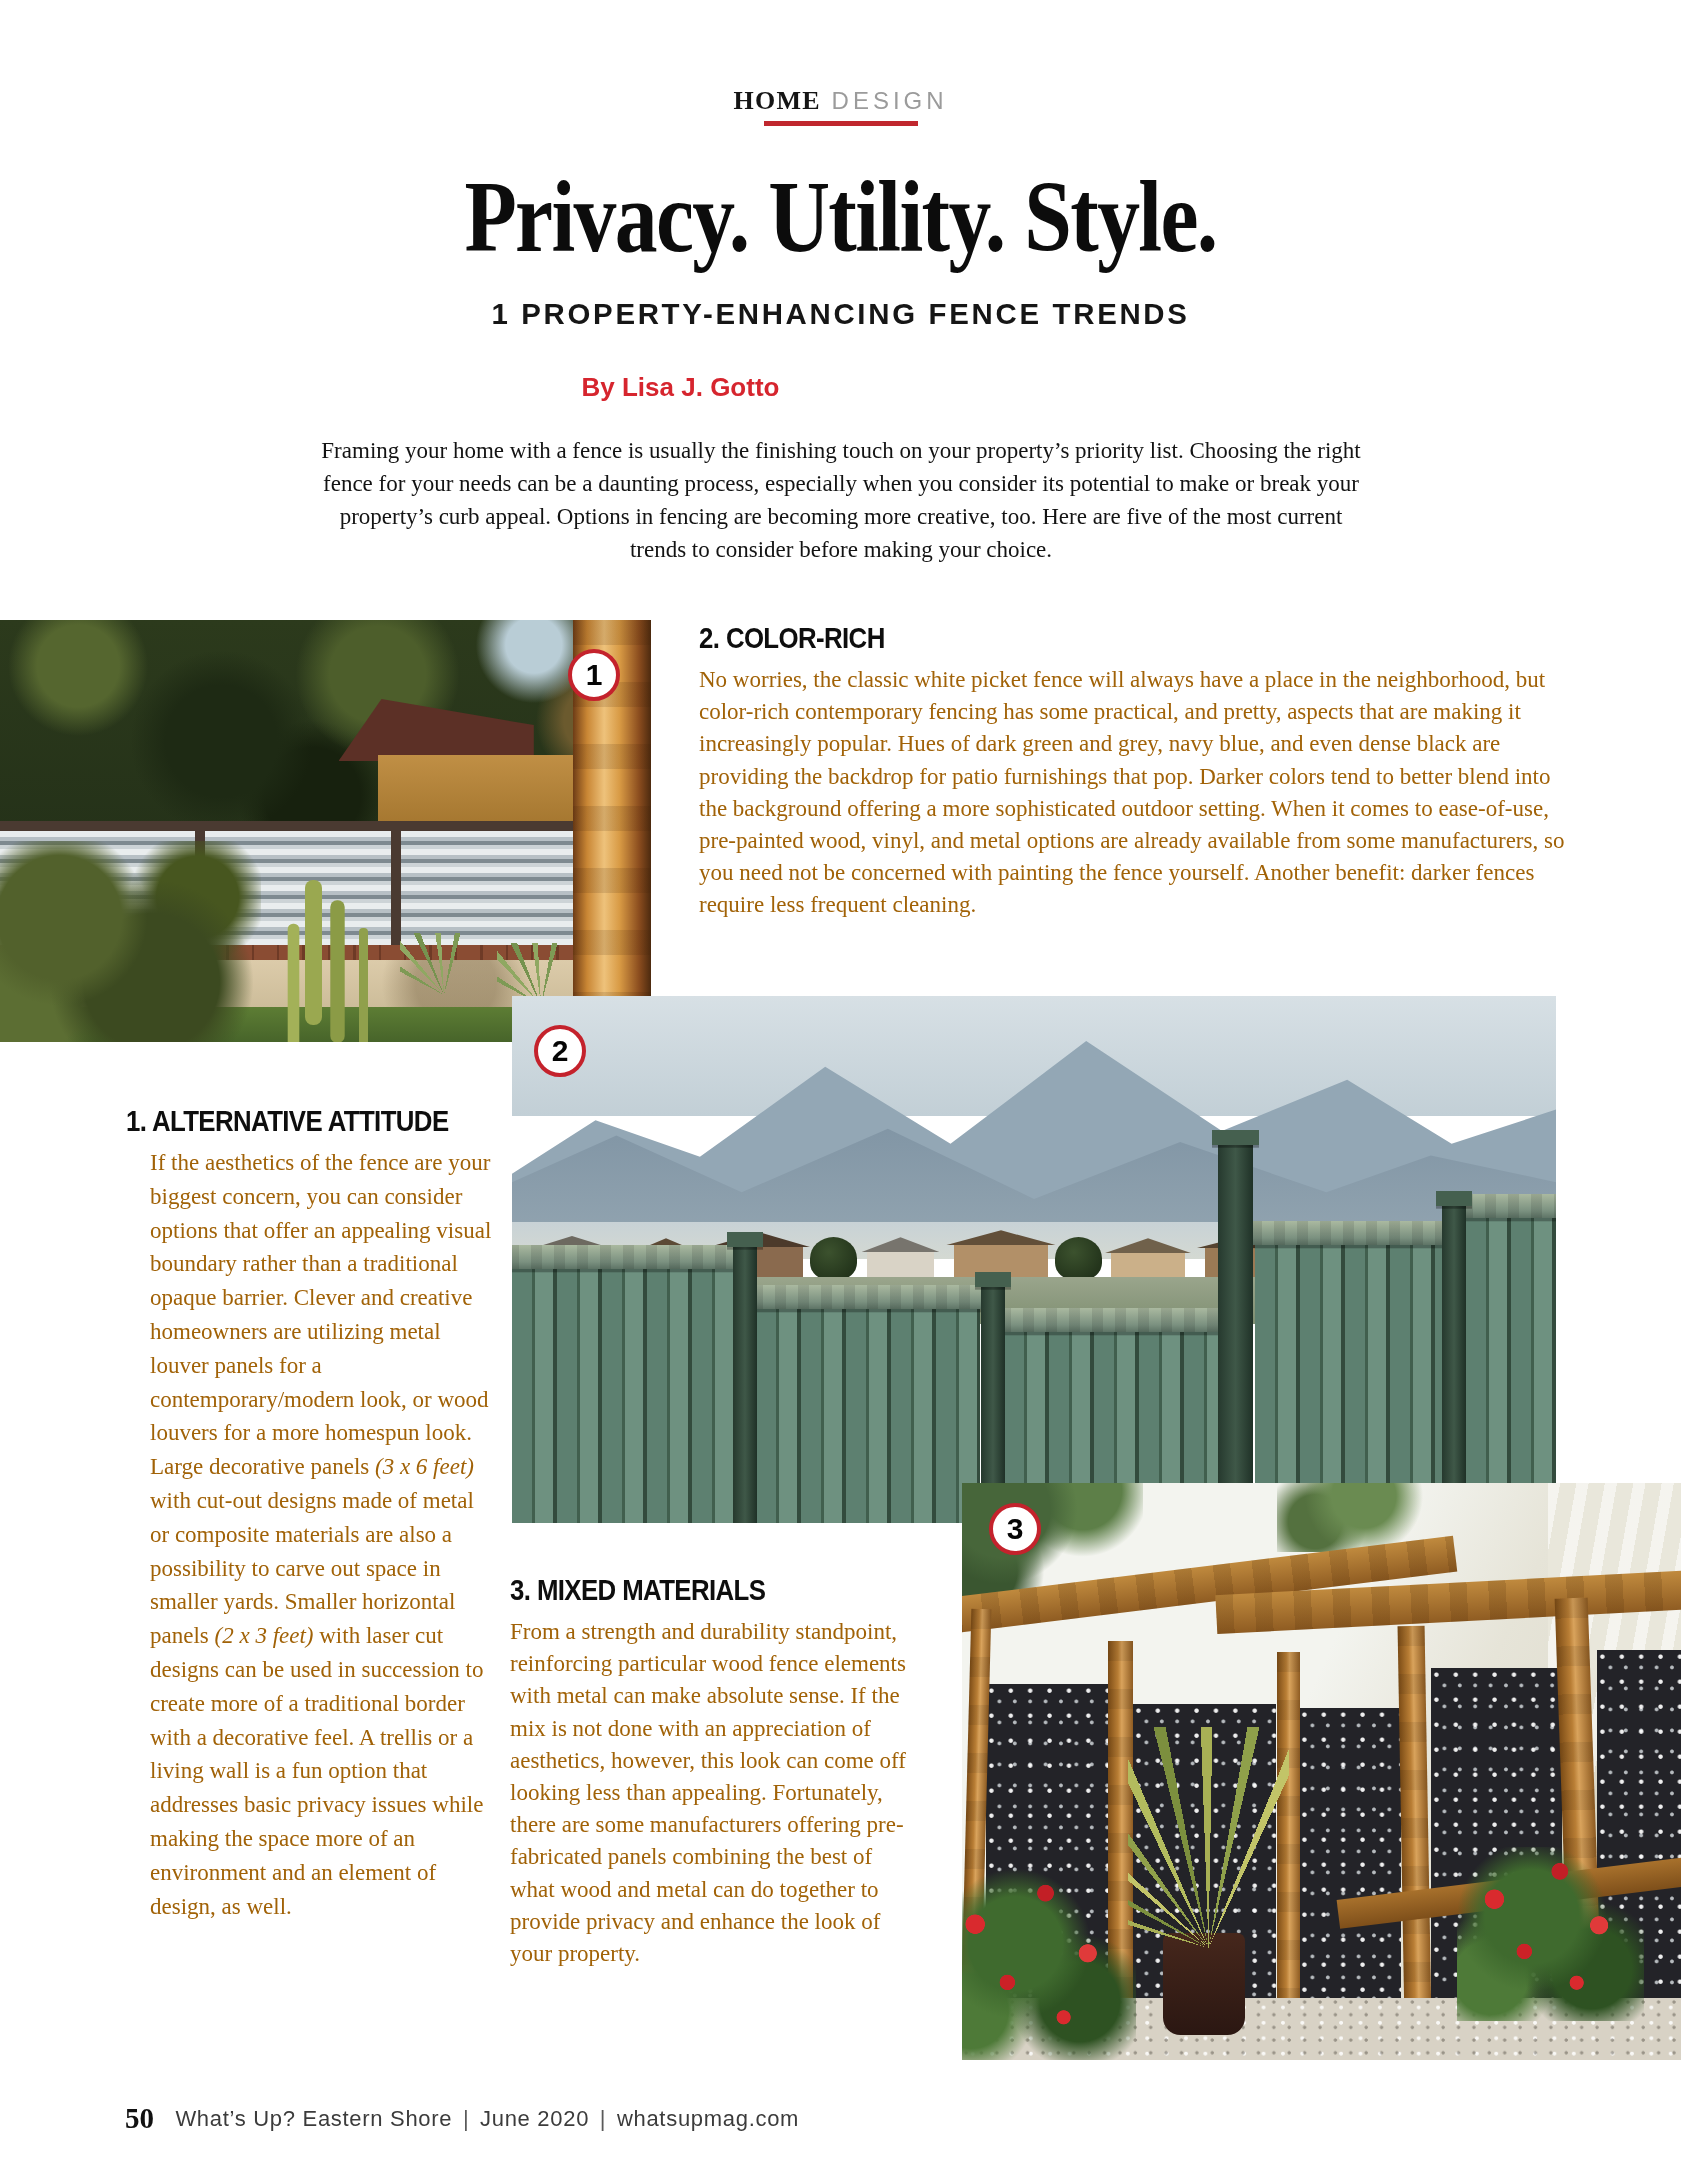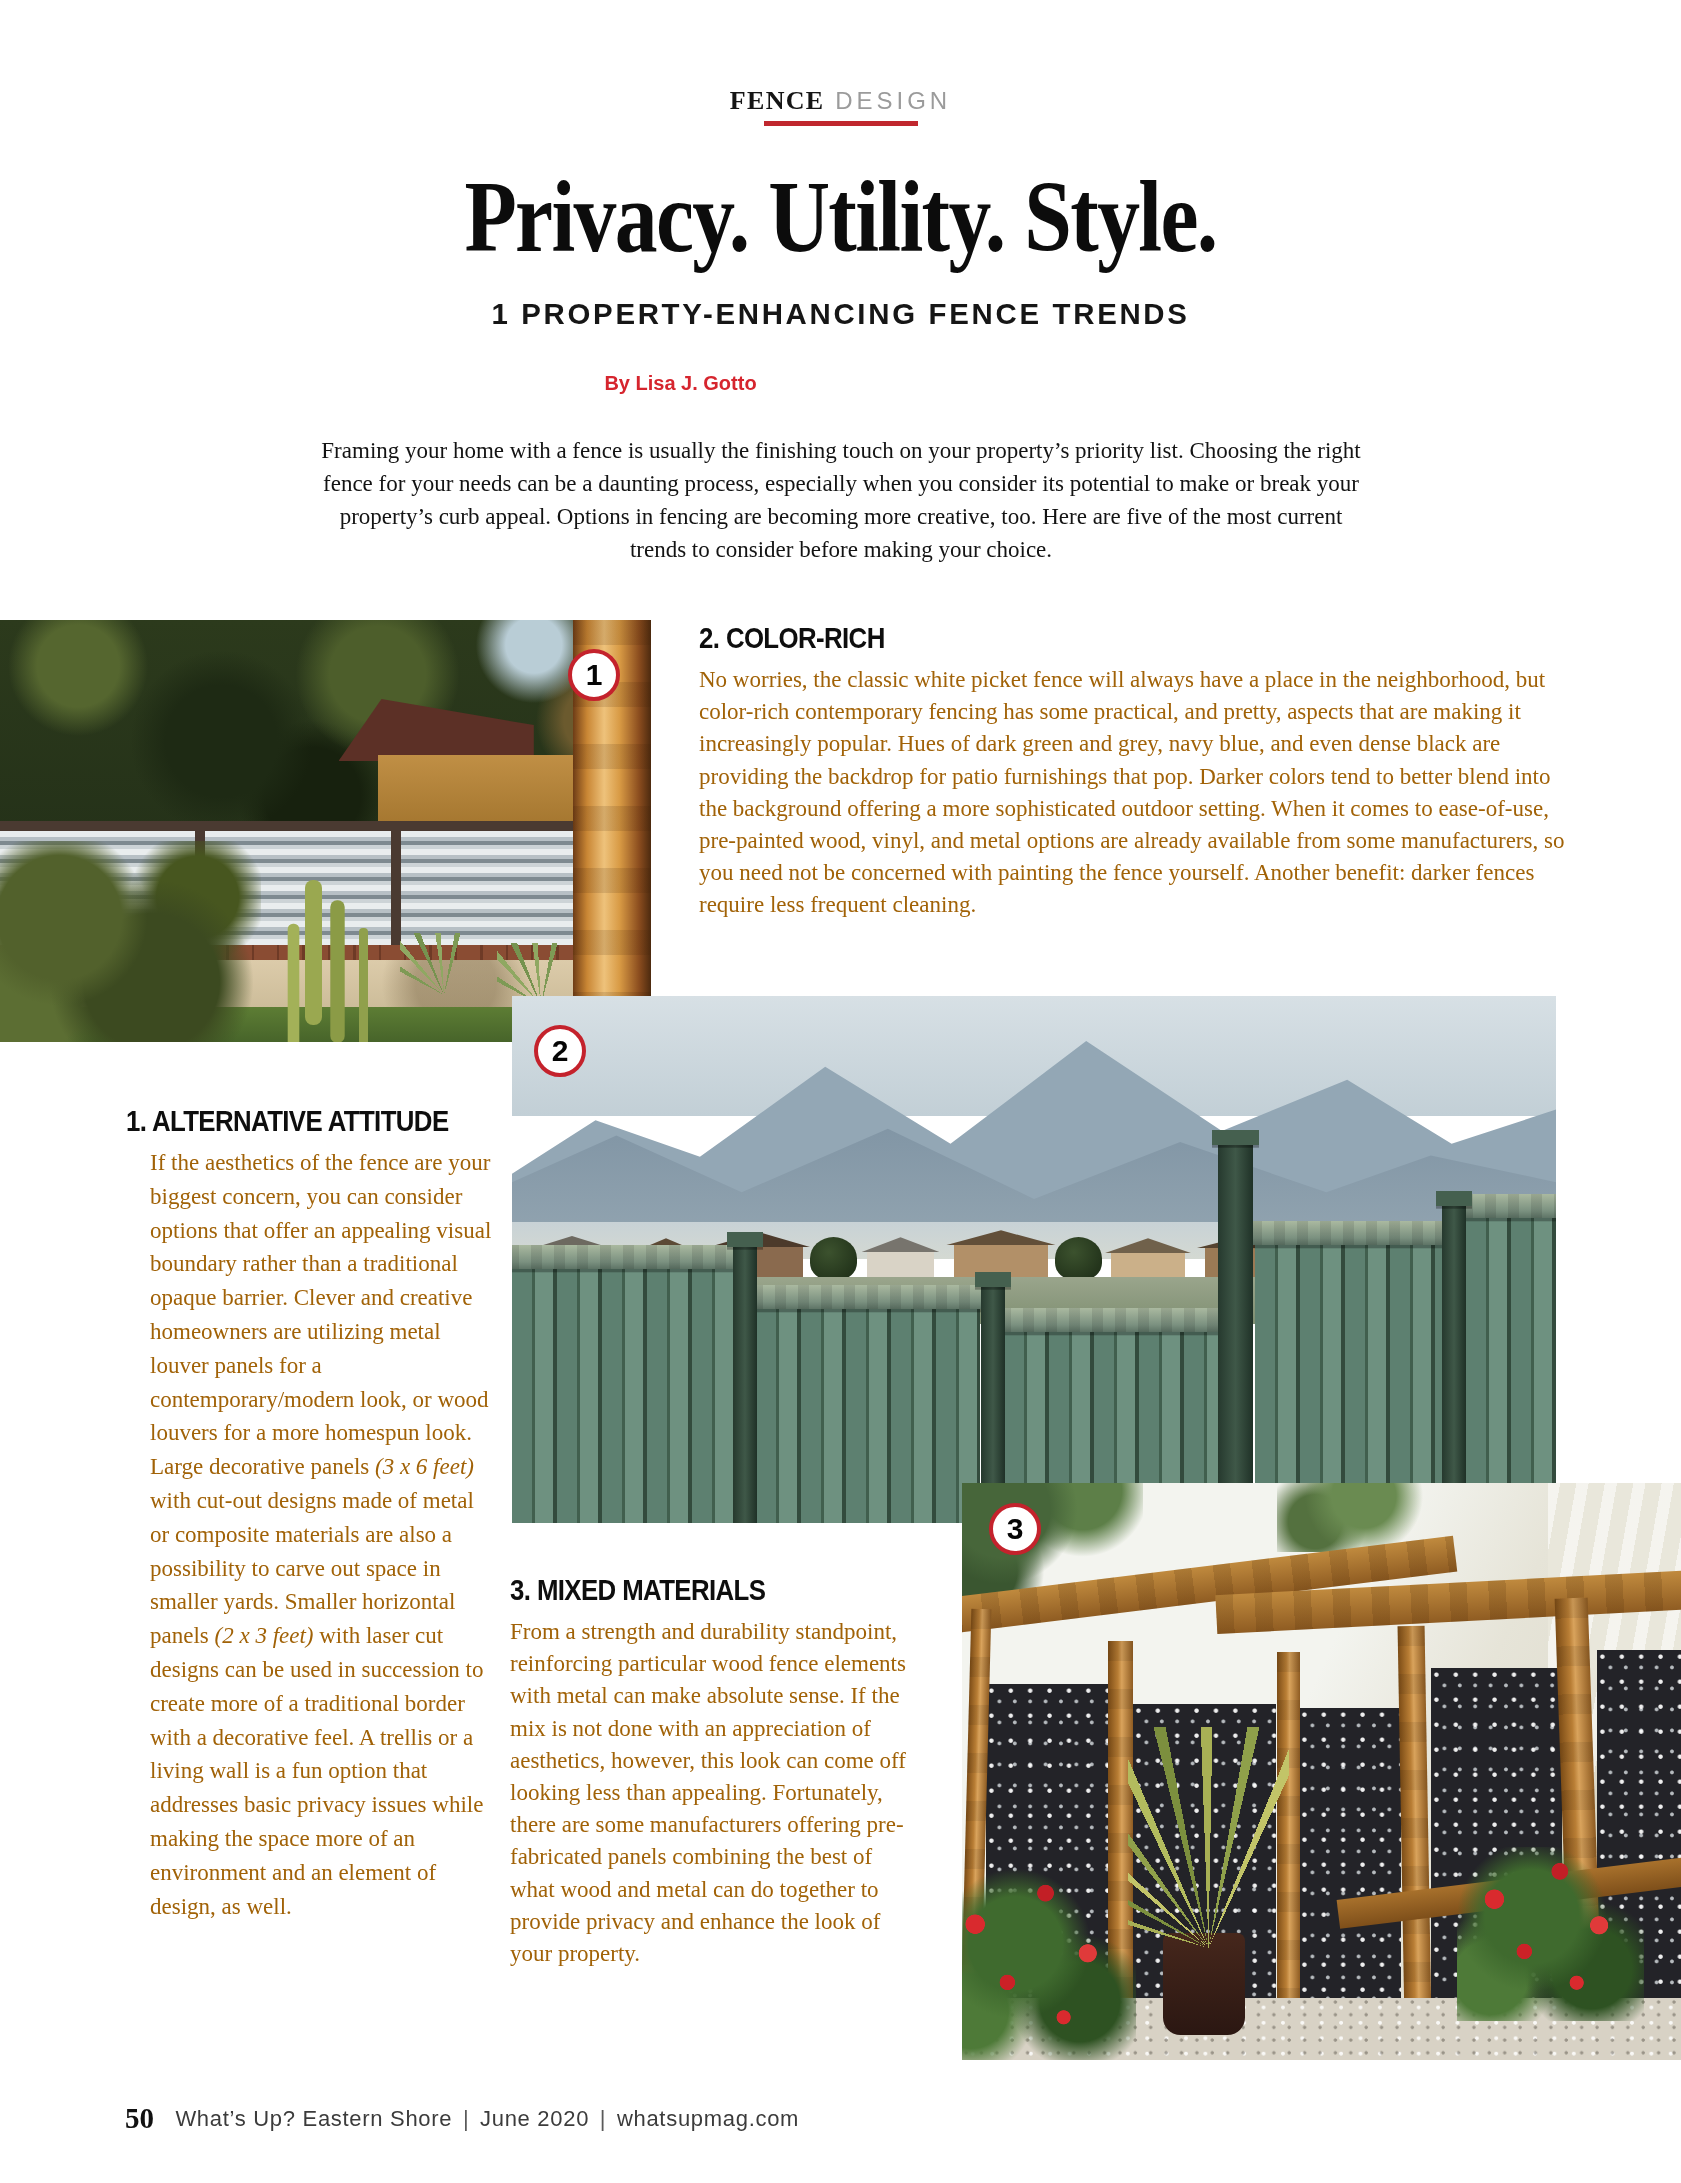--- a/index.html
+++ b/index.html
@@ -15,21 +15,21 @@
   .eyebrow .design{font-family:"Liberation Sans",sans-serif;font-size:24px;color:#9b9b9b;
                    letter-spacing:4px;margin-left:10.7px;}
   .eyebrow-rule{top:121px;left:764px;width:154px;height:5.4px;background:#c0272e;}
 
   .title{top:161px;left:0;width:1681px;text-align:center;font-family:"Liberation Serif",serif;
          font-weight:bold;font-size:102px;line-height:1.1;letter-spacing:-2px;color:#0c0c0c;
          transform:scale(.84,1);transform-origin:50% 0;}
   .subtitle{top:297px;left:0;width:1681px;text-align:center;font-family:"Liberation Sans",sans-serif;
             font-weight:bold;font-size:29.4px;letter-spacing:2.7px;color:#161616;}
   .byline{top:372px;left:0;width:1361px;text-align:center;font-family:"Liberation Sans",sans-serif;
-          font-weight:bold;font-size:20px;color:#d6252e;}
+          font-weight:bold;font-size:26px;color:#d6252e;}
   .intro{top:434px;left:319px;width:1044px;text-align:center;font-size:23px;line-height:1.44;}
 
   
   .sec-h{font-family:"Liberation Sans",sans-serif;font-weight:bold;font-size:30px;
          letter-spacing:-0.7px;color:#0e0e0e;white-space:nowrap;
          transform:scale(.86,1);transform-origin:0 0;}
   .sec-b{font-size:23px;line-height:1.4;color:#a16207;}
   .h2{top:621px;left:699px;}
   .b2{top:664px;left:699px;width:870px;}
   .h1{top:1104px;left:126px;}
@@ -187,21 +187,21 @@
   .footer{top:2102px;left:125px;display:flex;align-items:center;gap:17.4px;}
   .footer .pageno{font-family:"Liberation Serif",serif;font-weight:bold;font-size:29px;color:#111;}
   .footer .info{font-family:"Liberation Sans",sans-serif;font-size:22px;color:#3c3c3c;letter-spacing:0.7px;}
   .footer .info span{margin:0 4px;}
   .footer .info .sep{color:#5a5a5a;margin:0 6.7px;}
 </style>
 </head>
 <body>
 
 <div class="abs eyebrow">
-  <span class="home">FENCE</span><span class="design">DESIGN</span>
+  <span class="home">HOME</span><span class="design">DESIGN</span>
 </div>
 <div class="abs eyebrow-rule"></div>
 
 <div class="abs title">Privacy. Utility. Style.</div>
 <div class="abs subtitle">1 PROPERTY-ENHANCING FENCE TRENDS</div>
 <div class="abs byline">By Lisa J. Gotto</div>
 <div class="abs intro">Framing your home with a fence is usually the finishing touch on your property’s priority list. Choosing the right fence for your needs can be a daunting process, especially when you consider its potential to make or break your property’s curb appeal. Options in fencing are becoming more creative, too. Here are five of the most current trends to consider before making your choice.</div>
 
 <div class="fig fig1">
   <div class="f1-foliage"></div>

